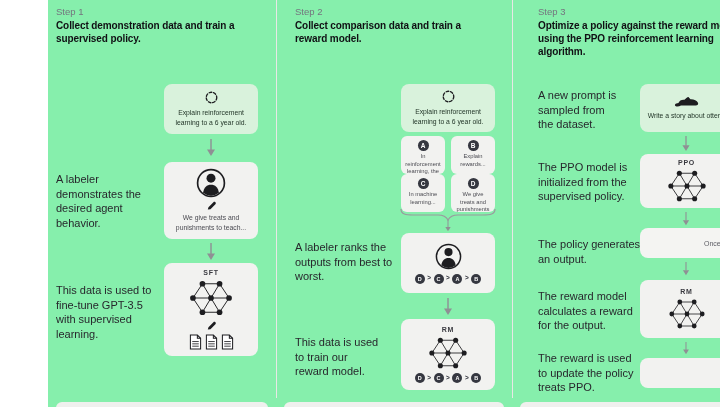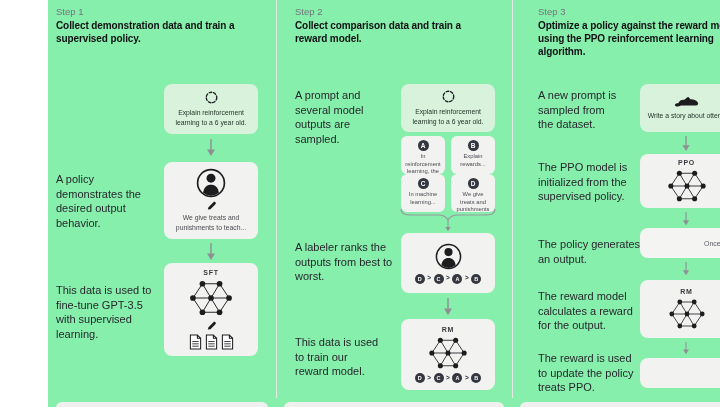--- a/index.html
+++ b/index.html
@@ -89,21 +89,21 @@
       </symbol>
     </defs>
   </svg>
 
   <div class="vline" style="left:228px"></div>
   <div class="vline" style="left:464px"></div>
 
   <div class="step-label" style="left:8px;top:6px">Step 1</div>
   <div class="heading" style="left:8px;top:20px;width:180px">Collect demonstration data and train a supervised policy.</div>
 
-  <div class="cap" style="left:8px;top:172px;width:90px">A policy demonstrates the desired output behavior.</div>
+  <div class="cap" style="left:8px;top:172px;width:90px">A labeler demonstrates the desired agent behavior.</div>
   <div class="cap" style="left:8px;top:283px;width:104px">This data is used to fine-tune GPT-3.5 with supervised learning.</div>
 
   <div class="gbox" style="left:116px;top:84px;width:94px;height:50px">
     <svg class="icon-dark" width="15" height="15">
         <use href="#sym-cycle"></use>
       </svg>
     <div class="gt">Explain reinforcement learning to a 6 year old.</div>
   </div>
 
   <svg class="arrow" style="left:158px;top:139px" width="10" height="18">
@@ -141,21 +141,20 @@
         </svg>
       <svg class="icon-dark" width="13" height="16">
           <use href="#sym-doc"></use>
         </svg>
     </div>
   </div>
 
   <div class="step-label" style="left:247px;top:6px">Step 2</div>
   <div class="heading" style="left:247px;top:20px;width:180px">Collect comparison data and train a reward model.</div>
 
-  <div class="cap" style="left:247px;top:88px;width:78px">A prompt and several model outputs are sampled.</div>
   <div class="cap" style="left:247px;top:240px;width:98px">A labeler ranks the outputs from best to worst.</div>
   <div class="cap" style="left:247px;top:335px;width:88px">This data is used to train our reward model.</div>
 
   <div class="gbox" style="left:353px;top:84px;width:94px;height:48px">
     <svg class="icon-dark" width="15" height="15">
         <use href="#sym-cycle"></use>
       </svg>
     <div class="gt">Explain reinforcement learning to a 6 year old.</div>
   </div>
 

